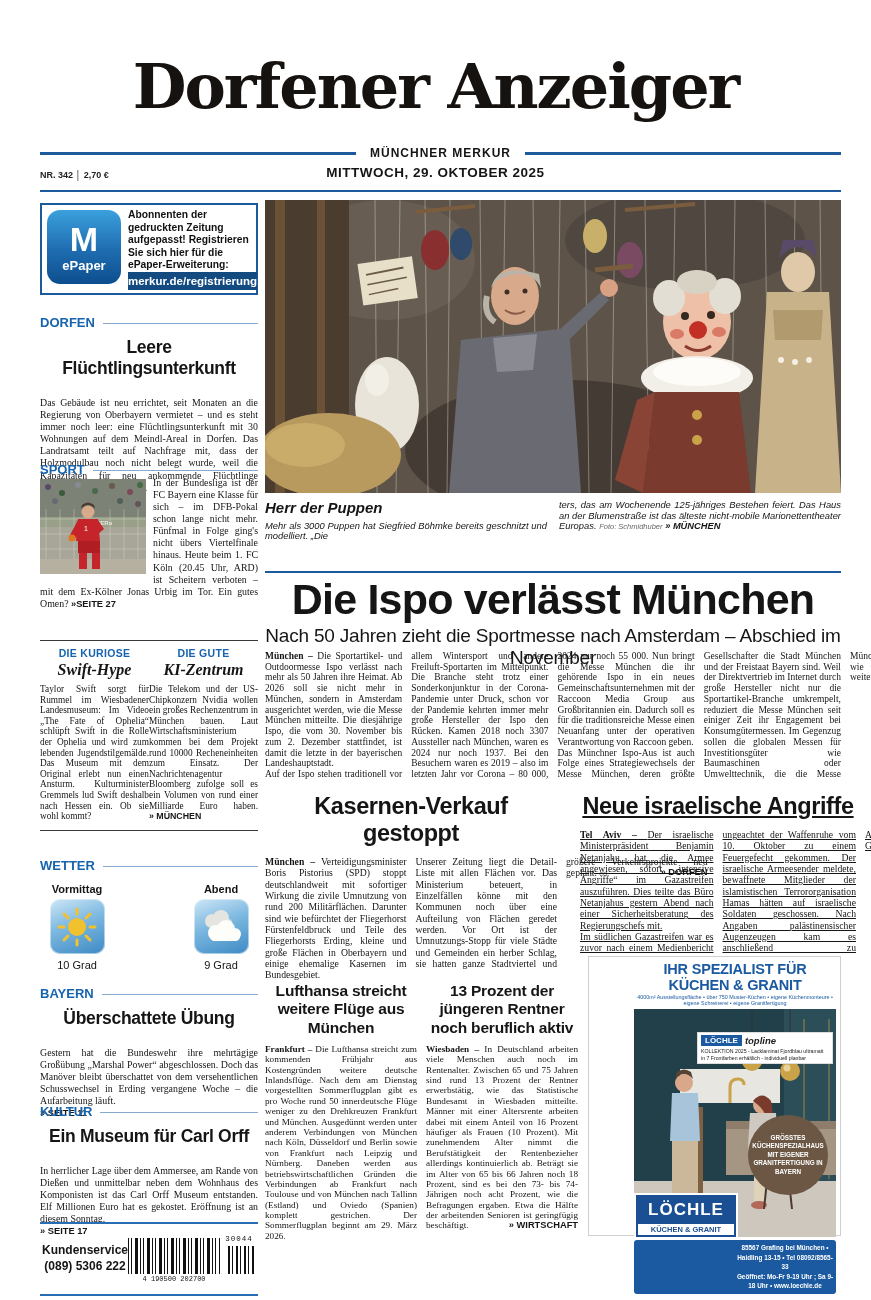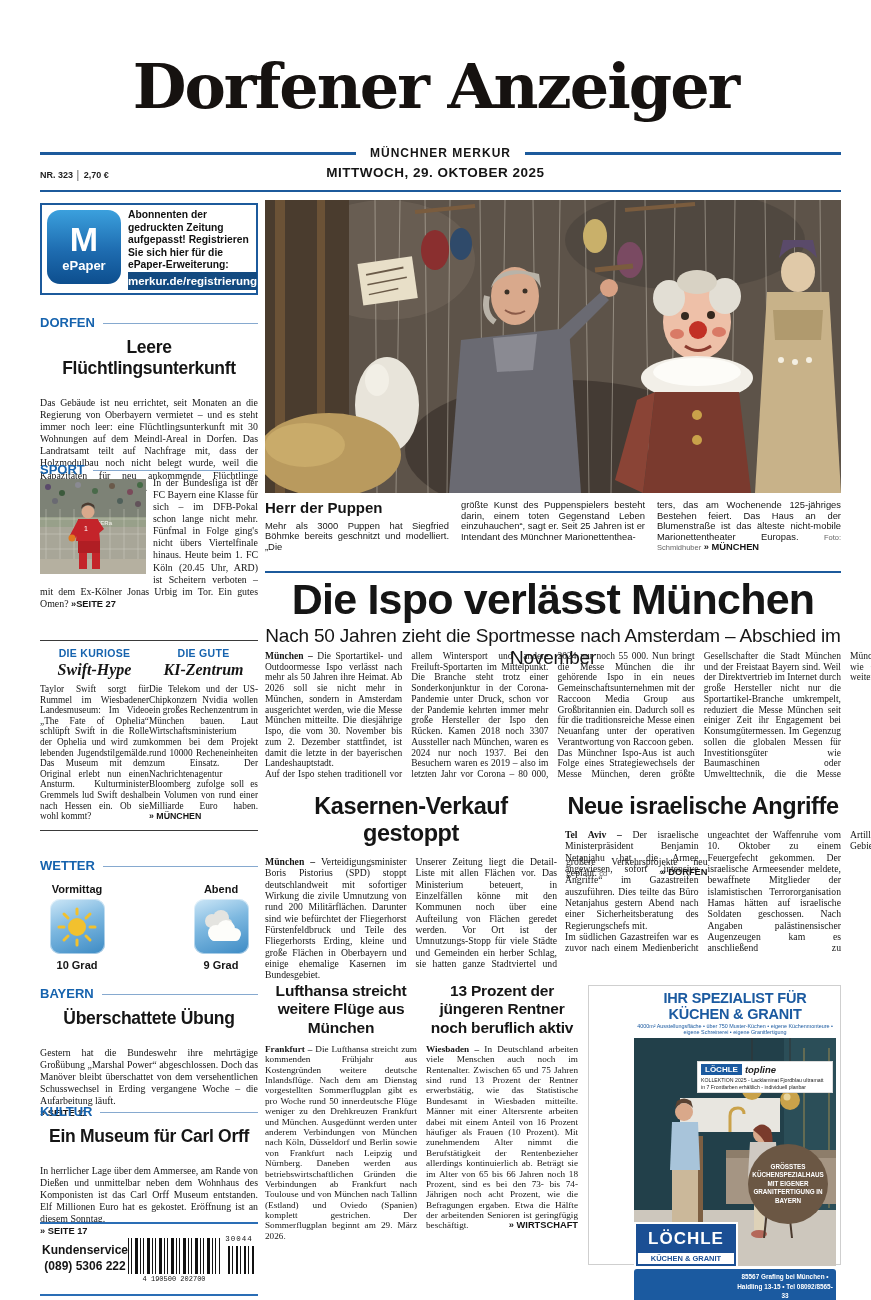--- a/index.html
+++ b/index.html
@@ -42,36 +42,36 @@
   .ep-text{font-weight:bold;font-size:10.3px;line-height:1.22;color:#111;}
   .ep-url{background:#134a80;color:#fff;font-weight:bold;font-size:11.5px;text-align:center;
           padding:3px 0;margin-bottom:6px;}
   
   .wetter-row{display:flex;justify-content:space-between;padding:0 6px;}
   .w-item{width:62px;text-align:center;}
   .w-label{font-weight:bold;font-size:11px;margin-bottom:4px;}
   .w-icon{width:55px;height:55px;margin:0 auto;border-radius:10px;
           background:linear-gradient(160deg,#cde7f7 0%,#7db8e0 45%,#3c8ac4 100%);
           display:flex;align-items:center;justify-content:center;box-shadow:inset 0 0 0 1px rgba(255,255,255,.5);}
-  .w-temp{font-weight:bold;font-size:11px;margin-top:5px;}
+  .w-temp{font-weight:normal;font-size:11px;margin-top:5px;}
   
   .service{border-top:2px solid #2a6db5;border-bottom:2px solid #2a6db5;display:flex;
            align-items:center;justify-content:space-between;padding:8px 2px;}
   .svc-label{font-weight:bold;font-size:12px;text-align:center;flex:1;line-height:1.3;}
   .barcode{position:relative;width:128px;height:54px;flex:none;}
   .bc-big{position:absolute;left:0;top:6px;width:92px;height:36px;
           background:repeating-linear-gradient(90deg,#111 0 1.5px,#fff 1.5px 3px,#111 3px 4px,#fff 4px 7.5px,#111 7.5px 10px,#fff 10px 12px);}
   .bc-num{position:absolute;left:0;top:43px;width:92px;text-align:center;font-family:"Liberation Mono",monospace;font-size:7px;}
   .bc-small{position:absolute;right:0;top:14px;width:28px;height:28px;
           background:repeating-linear-gradient(90deg,#111 0 2px,#fff 2px 4.5px,#111 4.5px 5.5px,#fff 5.5px 8px);}
   .bc-snum{position:absolute;right:0;top:3px;width:34px;text-align:center;font-family:"Liberation Mono",monospace;font-size:7.5px;letter-spacing:1px;}
   
   .photo-frame{background:#59504a;}
   .cap-row{display:flex;gap:12px;}
-  .cap-col{flex:1;font-size:9.4px;line-height:1.12;text-align:justify;hyphens:auto;-webkit-hyphens:auto;}
+  .cap-col{flex:1;font-size:9.4px;line-height:1.12;text-align:justify;hyphens:auto;font-style:italic;-webkit-hyphens:auto;}
   .cap-head{font-weight:bold;font-size:15px;margin:0 0 4px;}
   .blue-rule{border-top:2.5px solid #1c5a9c;}
   .main-head{text-align:center;font-weight:bold;font-size:43px;letter-spacing:-.8px;line-height:1.0;}
   .sub-head{text-align:center;font-size:19px;letter-spacing:-.2px;}
   .cols4{column-count:4;column-gap:9px;font-family:"Liberation Serif",serif;font-size:9.5px;
          line-height:1.13;text-align:justify;hyphens:auto;-webkit-hyphens:auto;}
   .cols2{column-count:2;column-gap:9px;font-family:"Liberation Serif",serif;font-size:9.7px;
          line-height:1.17;text-align:justify;hyphens:auto;-webkit-hyphens:auto;}
   .pre{white-space:pre-line;}
   .mid-head{text-align:center;font-weight:bold;font-size:23.5px;letter-spacing:-.4px;}
@@ -107,21 +107,21 @@
 <div class="page">
 
   <div class="abs masthead" style="left:0;top:50px;">Dorfener Anzeiger</div>
   <div class="abs mm-row" style="left:40px;top:146px;width:801px;">
     <span class="mm-line"></span>
     <span class="mm-label">MÜNCHNER MERKUR</span>
     <span class="mm-line"></span>
   </div>
   <div class="abs date-line" style="left:0;top:165px;width:100%;">MITTWOCH, 29. OKTOBER 2025</div>
   <div class="abs issue" style="left:40px;top:170px;">
-    <span>NR. 323</span>
+    <span>NR. 342</span>
     <span> │ </span>
     <span>2,70 €</span>
   </div>
   <div class="abs hdr-rule" style="left:40px;top:190px;width:801px;"></div>
 
   <div class="abs epaper" style="left:40px;top:203px;width:214px;height:88px;">
     <div class="ep-logo">
       <span class="m">M</span>
       <span class="lbl">ePaper</span>
     </div>
@@ -385,23 +385,20 @@
       <circle cx="544" cy="160" r="3" fill="#f4efe2"></circle>
     </g>
   </svg>
 
   <div class="abs cap-row" style="left:265px;top:500px;width:576px;">
     <div class="cap-col">
       <div class="cap-head">Herr der Puppen</div>
       <span>Mehr als 3000 Puppen hat Siegfried Böhmke bereits geschnitzt und modelliert. „Die</span>
     </div>
     <div class="cap-col">
-      <span>größte Kunst des Puppenspielers besteht darin, einem toten Gegenstand Leben einzuhauchen“, sagt er. Seit 25 Jahren ist er Intendant des Münchner Marionettenthea-</span>
-    </div>
-    <div class="cap-col">
       <span>ters, das am Wochenende 125-jähriges Bestehen feiert. Das Haus an der Blumenstraße ist das älteste nicht-mobile Marionettentheater Europas.</span>
       <span class="credit">Foto: Schmidhuber</span>
       <span class="ref-in">» MÜNCHEN</span>
     </div>
   </div>
 
   <div class="abs blue-rule" style="left:265px;top:571px;width:576px;"></div>
 
   <div class="abs main-head" style="left:265px;top:578px;width:576px;">Die Ispo verlässt München</div>
   <div class="abs sub-head" style="left:265px;top:625px;width:576px;">Nach 50 Jahren zieht die Sportmesse nach Amsterdam – Abschied im November</div>
@@ -416,21 +413,21 @@
   <div class="abs" style="left:265px;top:793px;width:292px;">
     <div class="mid-head">Kasernen-Verkauf gestoppt</div>
     <div class="cols2" style="margin-top:9px;height:128px;">
       <b class="dateline">München – </b><span class="pre">Verteidigungsminister Boris Pistorius (SPD) stoppt deutschlandweit mit sofortiger Wirkung die zivile Umnutzung von rund 200 Militärflächen. Darunter sind wie befürchtet der Fliegerhorst Fürstenfeldbruck und Teile des Fliegerhorsts Erding, kleine und große Flächen in Oberbayern und einige ehemalige Kasernen im Bundesgebiet.
 Unserer Zeitung liegt die Detail-Liste mit allen Flächen vor. Das Ministerium beteuert, in Einzelfällen könne mit den Kommunen noch über eine Aufteilung von Flächen geredet werden. Vor Ort ist der Umnutzungs-Stopp für viele Städte und Gemeinden ein herber Schlag, sie hatten ganze Stadtviertel und größere Verkehrsprojekte neu geplant.</span>
       <span class="credit">cd</span>
       <span class="ref">» DORFEN</span>
     </div>
   </div>
 
-  <div class="abs" style="left:565px;top:793px;width:276px;">
+  <div class="abs" style="left:580px;top:793px;width:276px;text-decoration:underline;">
     <div class="mid-head">Neue israelische Angriffe</div>
     <div class="cols2" style="margin-top:9px;height:128px;">
       <b class="dateline">Tel Aviv – </b><span class="pre">Der israelische Ministerpräsident Benjamin Netanjahu hat die Armee angewiesen, sofort „intensive Angriffe“ im Gazastreifen auszuführen. Dies teilte das Büro Netanjahus gestern Abend nach einer Sicherheitsberatung des Regierungschefs mit.
 Im südlichen Gazastreifen war es zuvor nach einem Medienbericht ungeachtet der Waffenruhe vom 10. Oktober zu einem Feuergefecht gekommen. Der israelische Armeesender meldete, bewaffnete Mitglieder der islamistischen Terrororganisation Hamas hätten auf israelische Soldaten geschossen. Nach Angaben palästinensischer Augenzeugen kam es anschließend zu Artilleriebeschuss mehrerer Gebiete im Bereich von Rafah.</span>
       
     </div>
   </div>
 
   <div class="abs" style="left:265px;top:982px;width:152px;">
     <div class="small-head">Lufthansa streicht weitere Flüge aus München</div>
@@ -440,21 +437,21 @@
   </div>
 
   <div class="abs" style="left:426px;top:982px;width:152px;">
     <div class="small-head">13 Prozent der jüngeren Rentner noch beruflich aktiv</div>
     <div class="col1-body" style="margin-top:7px;">
       <b class="dateline">Wiesbaden – </b><span>In Deutschland arbeiten viele Menschen auch noch im Rentenalter. Zwischen 65 und 75 Jahren sind rund 13 Prozent der Rentner erwerbstätig, wie das Statistische Bundesamt in Wiesbaden mitteilte. Männer mit einer Altersrente arbeiten dabei mit einem Anteil von 16 Prozent häufiger als Frauen (10 Prozent). Mit zunehmendem Alter nimmt die Berufstätigkeit der Rentenbezieher allerdings kontinuierlich ab. Beträgt sie im Alter von 65 bis 66 Jahren noch 18 Prozent, sind es bei den 73- bis 74-Jährigen noch acht Prozent, wie die Befragungen ergaben. Etwa die Hälfte der arbeitenden Senioren ist geringfügig beschäftigt.</span>
       <span class="ref">» WIRTSCHAFT</span>
     </div>
   </div>
 
-  <div class="abs ad-box" style="left:588px;top:985px;width:253px;height:280px;padding-left:45px;">
+  <div class="abs ad-box" style="left:588px;top:956px;width:253px;height:280px;padding-left:45px;">
     <div class="ad-head">IHR SPEZIALIST FÜR KÜCHEN &amp; GRANIT</div>
     <div class="ad-sub">4000m² Ausstellungsfläche  •  über 750 Muster-Küchen  •  eigene Küchenmonteure  •  eigene Schreinerei  •  eigene Granitfertigung</div>
     <div class="ad-photo">
       <svg width="243" height="228" viewBox="0 0 243 228" preserveAspectRatio="none">
         <rect width="243" height="228" fill="#22404a"></rect>
         <rect x="150" width="93" height="175" fill="#2b4e58"></rect>
         <g stroke="#caa24a" stroke-width="1" opacity=".7">
           <line x1="170" y1="10" x2="170" y2="170"></line>
             <line x1="195" y1="10" x2="195" y2="170"></line>
             <line x1="220" y1="10" x2="220" y2="170"></line>

